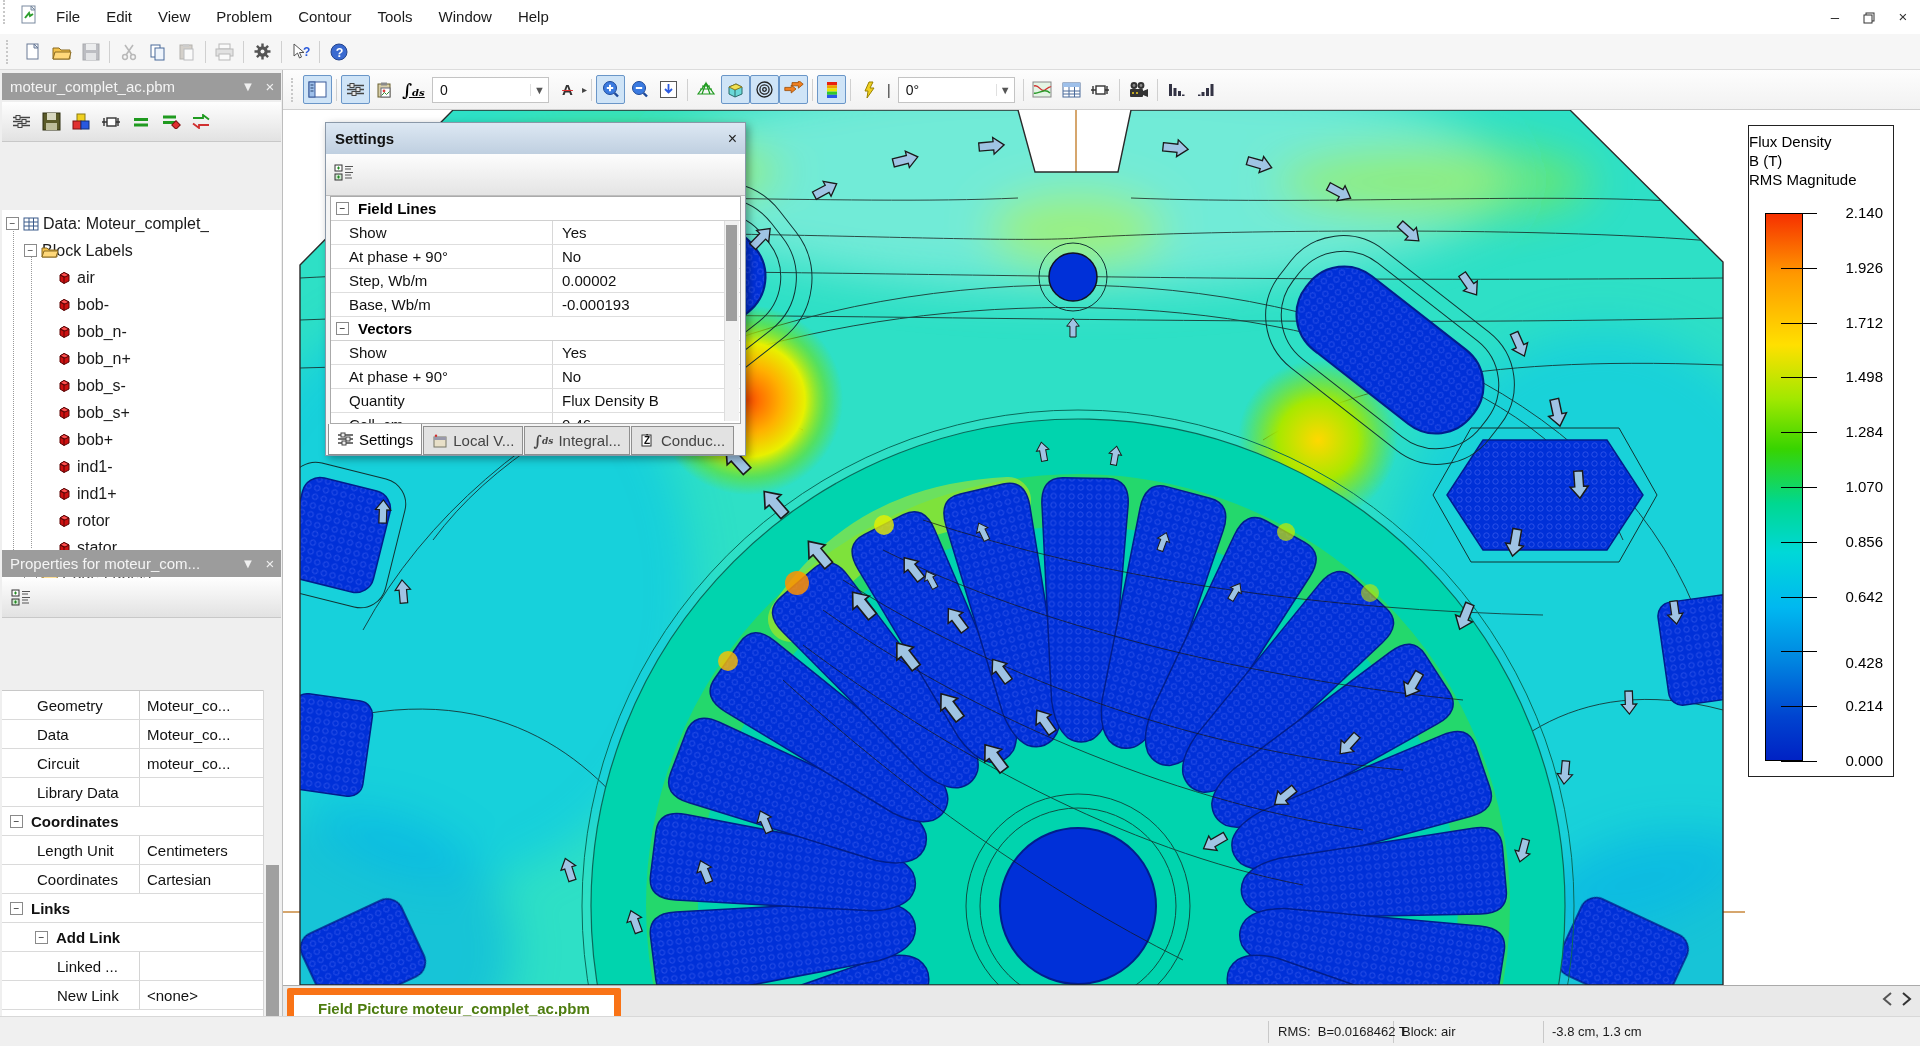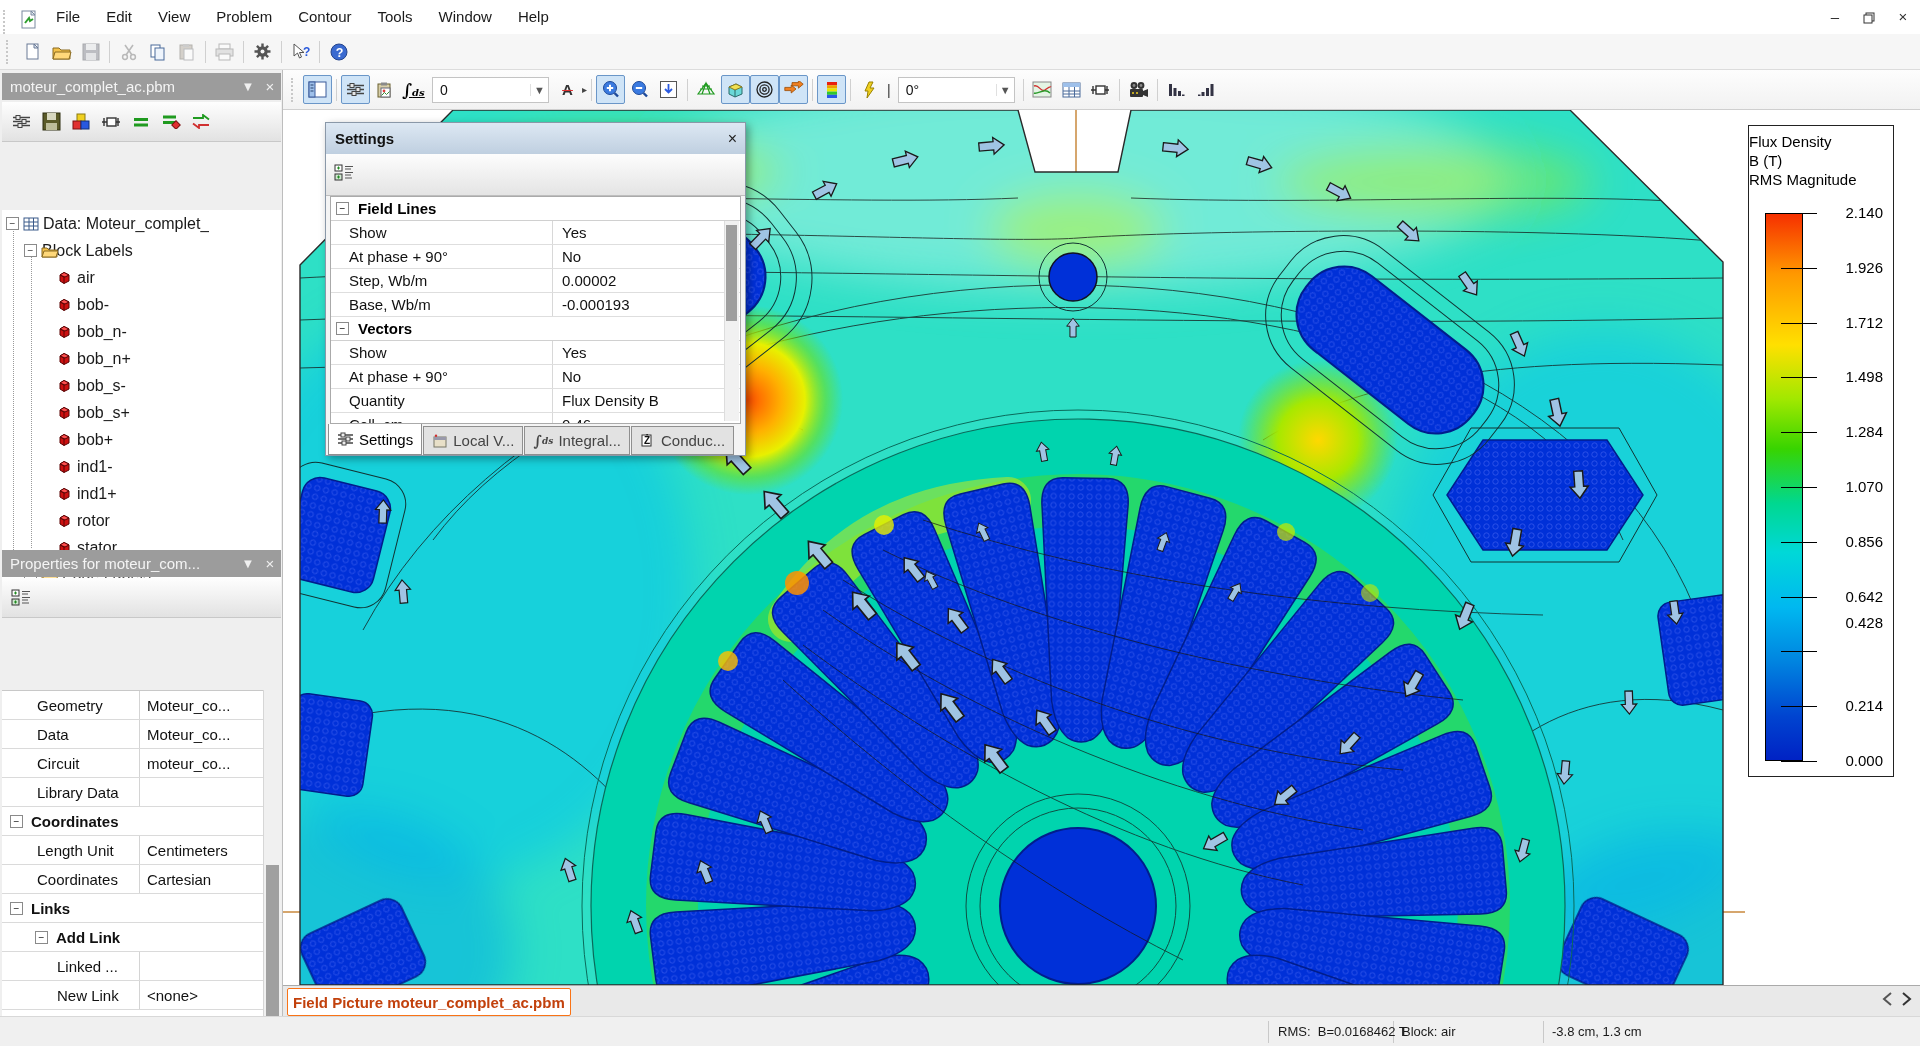--- a/index.html
+++ b/index.html
@@ -1,21 +1,21 @@
 <!DOCTYPE html>
 <html><head>
 <meta charset="utf-8">
 <style>
   html,body{margin:0;padding:0;width:1920px;height:1046px;overflow:hidden;
     font-family:"Liberation Sans",sans-serif;background:#fff;}
   #app{position:relative;width:1920px;height:1046px;background:#fff;}
   .abs{position:absolute;}
 
   
-  #menubar{left:0;top:0;width:1920px;height:34px;background:#fff;display:flex;align-items:flex-end;}
+  #menubar{left:0;top:0;width:1920px;height:34px;background:#fff;display:flex;align-items:flex-start;}
   #menubar .grip{width:5px;height:24px;border-left:2px dotted #c8c8c8;margin:0 4px 0 3px;}
   .menu-item{padding:0 13px;font-size:15px;color:#1a1a1a;height:34px;line-height:34px;cursor:default;}
   #winctl{margin-left:auto;display:flex;align-items:center;height:34px;}
   #winctl span{width:34px;text-align:center;font-size:15px;color:#333;line-height:34px;}
   #winctl .rest svg{vertical-align:middle}
 
   
   #toolbar1{left:0;top:34px;width:1920px;height:36px;background:#f6f6f6;border-bottom:1px solid #dcdcdc;
     display:flex;align-items:center;padding-left:4px;box-sizing:border-box;}
   .tbtn{width:27px;height:27px;display:flex;align-items:center;justify-content:center;border:1px solid transparent;border-radius:2px;}
@@ -87,22 +87,22 @@
   #dscroll .thumb{position:absolute;left:1px;top:4px;width:11px;height:96px;background:#9e9e9e;}
   #dtabs{display:flex;align-items:flex-end;height:31px;background:transparent;padding-left:2px;}
   .dtab{height:29px;box-sizing:border-box;border:1px solid #8f8f8f;background:#e2e2e2;color:#444;font-size:15px;
     display:flex;align-items:center;padding:0 8px;margin-right:1px;}
   .dtab.sel{background:#fff;color:#000;border-top:none;height:31px;}
   .dtab .ic{margin-right:5px;display:flex;align-items:center;}
   .ids{font-family:"DejaVu Serif",serif;font-style:italic;font-size:15px;font-weight:bold;}
 
   
   #tabstrip{left:283px;top:985px;width:1637px;height:31px;background:#e9e9e9;border-top:1px solid #aaa;box-sizing:border-box;}
-  #doctab{position:absolute;left:4px;top:2px;height:26px;background:#fff;border:1px solid #f97316;border-radius:2px;
-    font-weight:bold;font-size:15px;color:#c2410c;display:flex;align-items:center;padding:0 5px;}
+  #doctab{position:absolute;left:4px;top:2px;height:26px;background:#fff;border:7px solid #f97316;border-radius:2px;
+    font-weight:bold;font-size:15px;color:#4d7c0f;display:flex;align-items:center;padding:0 24px;}
   #tabnav{position:absolute;right:8px;top:6px;display:flex;gap:10px;}
   #statusbar{left:0;top:1016px;width:1920px;height:30px;background:#f0f0f0;border-top:1px solid #d8d8d8;box-sizing:border-box;font-size:13px;color:#1a1a1a;}
   .ssep{position:absolute;top:4px;height:22px;width:1px;background:#c9c9c9;}
   .sseg{position:absolute;top:0;height:30px;line-height:30px;white-space:pre;}
 </style>
 </head>
 <body>
 
 <div id="app">
 
@@ -866,21 +866,21 @@
       <div class="llab" style="top:242px;">1.498</div>
     <div class="ltick" style="top:306px;"></div>
       <div class="llab" style="top:297px;">1.284</div>
     <div class="ltick" style="top:361px;"></div>
       <div class="llab" style="top:352px;">1.070</div>
     <div class="ltick" style="top:416px;"></div>
       <div class="llab" style="top:407px;">0.856</div>
     <div class="ltick" style="top:471px;"></div>
       <div class="llab" style="top:462px;">0.642</div>
     <div class="ltick" style="top:525px;"></div>
-      <div class="llab" style="top:488px;">0.428</div>
+      <div class="llab" style="top:528px;">0.428</div>
     <div class="ltick" style="top:580px;"></div>
       <div class="llab" style="top:571px;">0.214</div>
     <div class="ltick" style="top:635px;"></div>
       <div class="llab" style="top:626px;">0.000</div>
   </div>
 
   <div id="dlg" class="abs">
     <div class="dtitle">
       <span>Settings</span>
       <span class="x">×</span>

